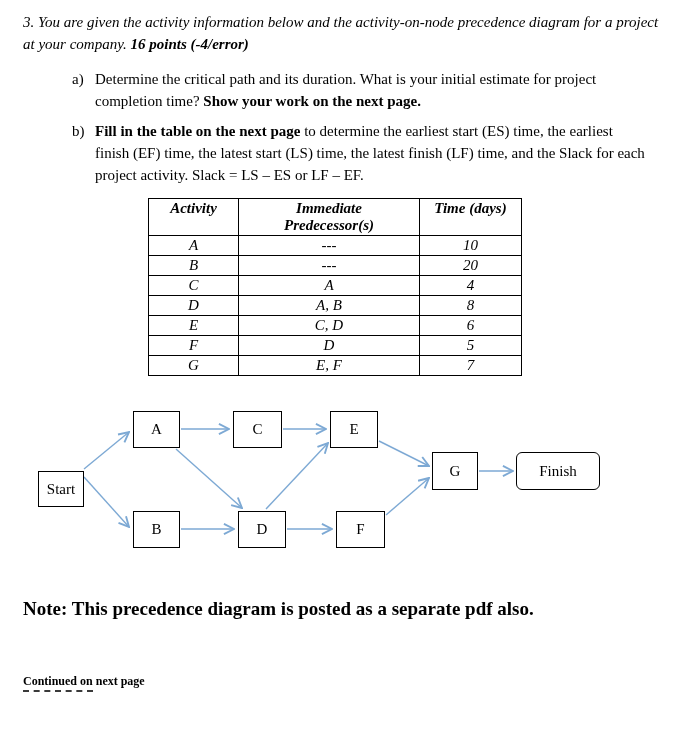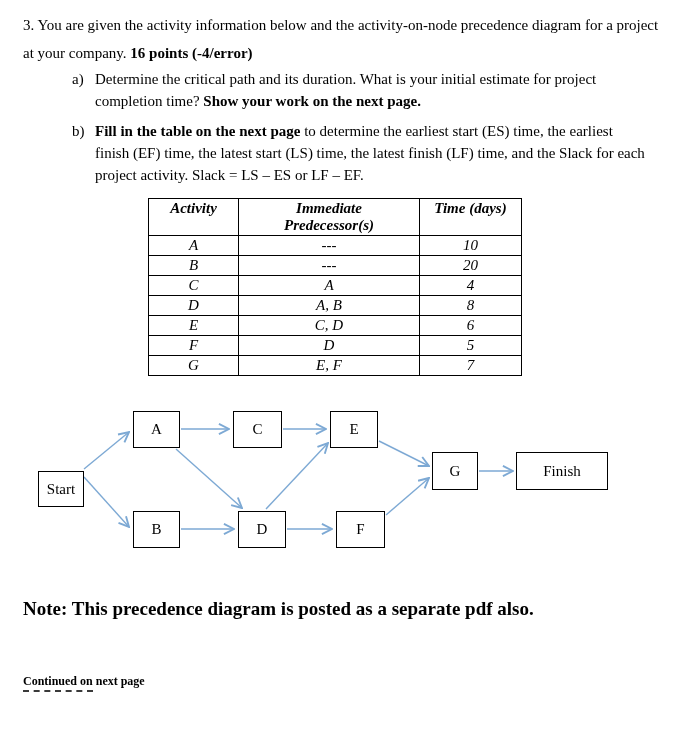--- a/index.html
+++ b/index.html
@@ -9,21 +9,21 @@
     background: #ffffff;
     color: #000000;
     font-family: "Liberation Serif", serif;
     position: relative;
     overflow: hidden;
   }
   .abs { position: absolute; }
 
   .intro {
     left: 23px; top: 11px; width: 648px;
-    font-size: 15px; line-height: 28px;
+    font-size: 15px; line-height: 22px; font-style: italic;
   }
   .item {
     left: 72px;
     font-size: 15px; line-height: 22px;
     display: flex;
   }
   .item .marker { width: 23px; flex: none; }
   .item .body { width: 552px; }
   .item-a { top: 68px; }
   .item-b { top: 120px; }
@@ -56,21 +56,21 @@
     font-size: 15px;
   }
   .node-start  { left: 38px;  top: 76px;  width: 46px; height: 36px; }
   .node-a      { left: 133px; top: 16px;  width: 47px; height: 37px; }
   .node-c      { left: 233px; top: 16px;  width: 49px; height: 37px; }
   .node-e      { left: 330px; top: 16px;  width: 48px; height: 37px; }
   .node-b      { left: 133px; top: 116px; width: 47px; height: 37px; }
   .node-d      { left: 238px; top: 116px; width: 48px; height: 37px; }
   .node-f      { left: 336px; top: 116px; width: 49px; height: 37px; }
   .node-g      { left: 432px; top: 57px;  width: 46px; height: 38px; }
-  .node-finish { left: 516px; top: 57px;  width: 92px; height: 38px; }
+  .node-finish { left: 516px; top: 57px;  width: 84px; height: 38px; border-radius: 6px; }
 
   .note {
     left: 23px; top: 598px; width: 645px;
     font-size: 19px; font-weight: bold;
   }
   .continued {
     left: 23px; top: 674px;
     font-size: 12px; font-weight: bold;
   }
   .dashed-underline {

